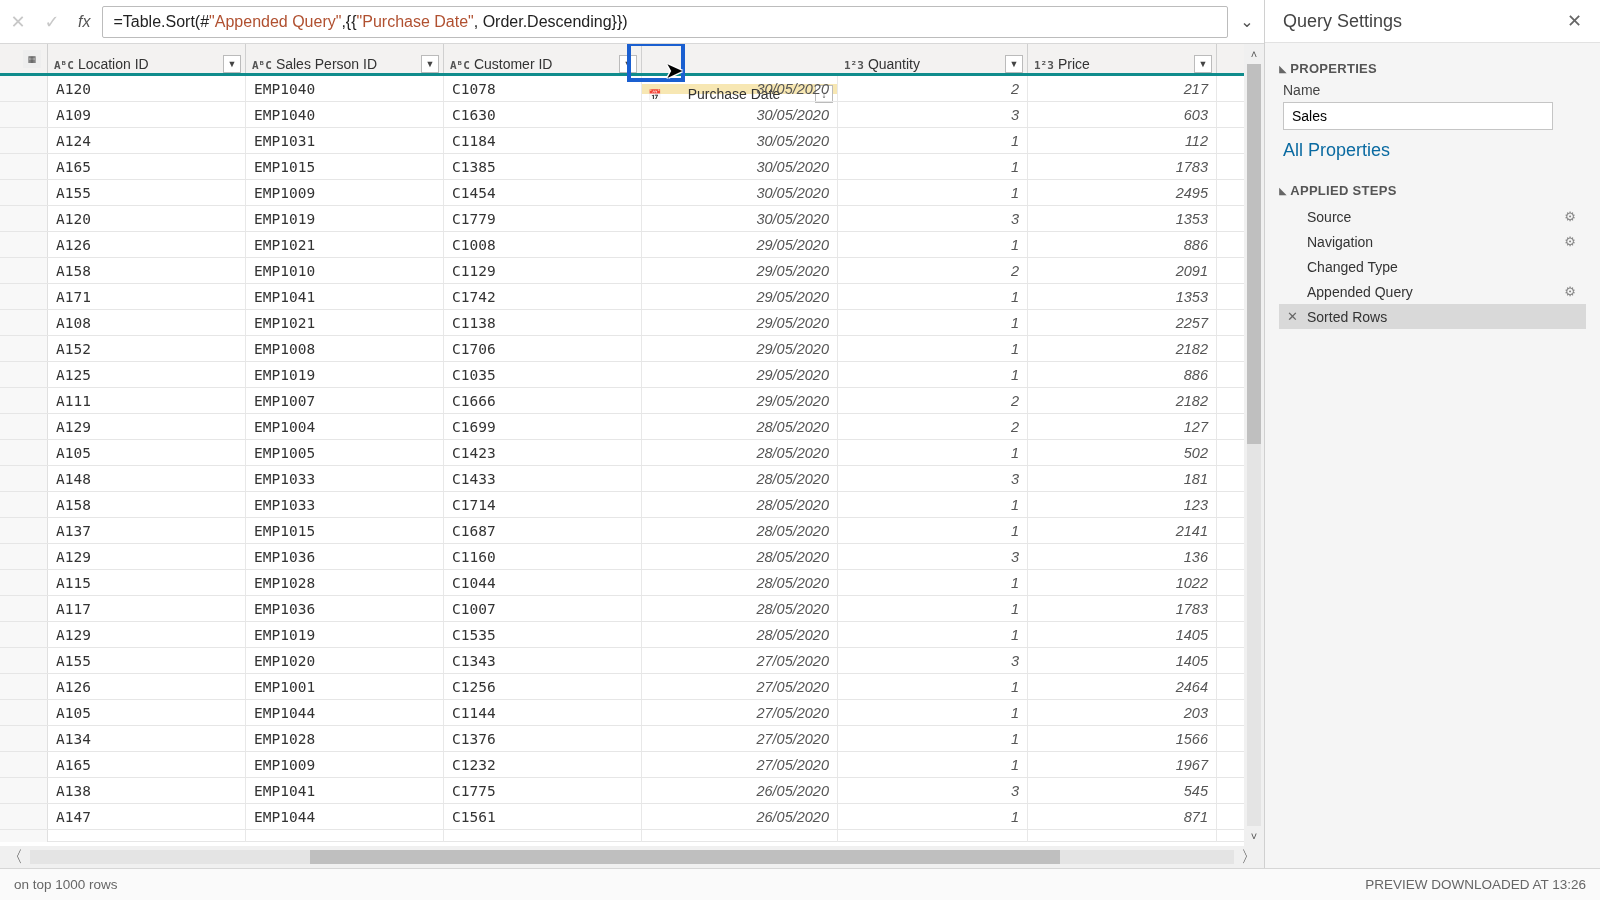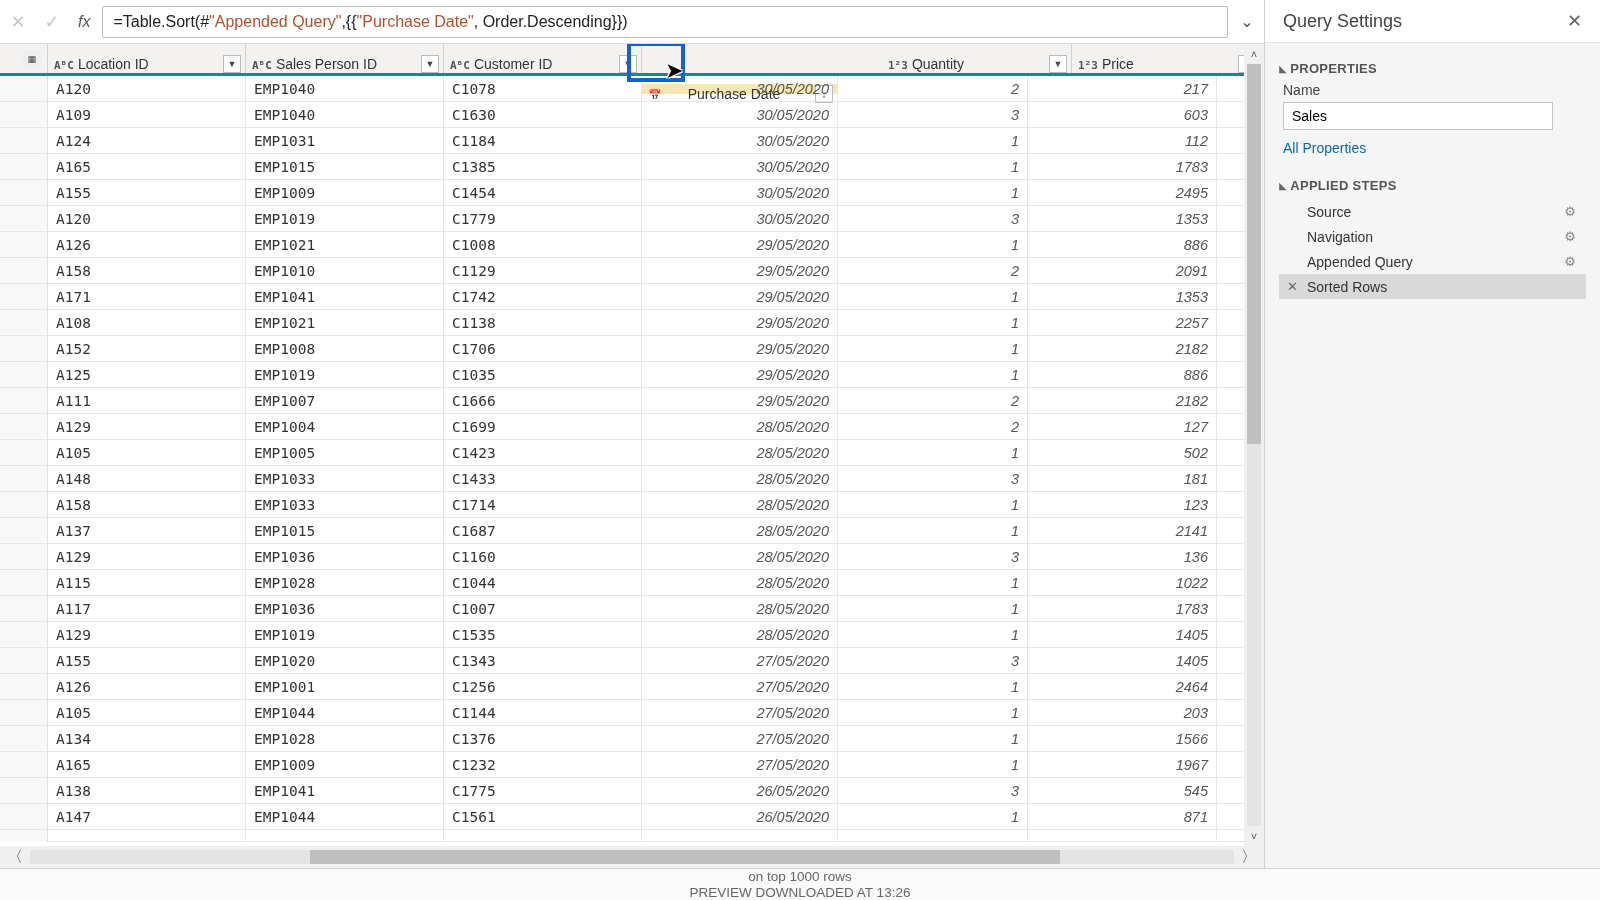--- a/index.html
+++ b/index.html
@@ -36,21 +36,21 @@
   .row { display:flex; height:26px; border-bottom:1px solid #e6e6e6; font-size:14.5px; color:#333; }
   .rownum { width:48px; border-right:1px solid #e0e0e0; background:#f8f8f8; display:flex; align-items:center; justify-content:flex-end; padding-right:8px; color:#666; font-size:13px;}
   .cell { border-right:1px solid #e8e8e8; display:flex; align-items:center; padding:0 8px; }
   .c-loc { width:198px; font-family: Consolas, monospace;}
   .c-sp  { width:198px; font-family: Consolas, monospace;}
   .c-cu  { width:198px; font-family: Consolas, monospace;}
   .c-dt  { width:196px; font-style:italic; justify-content:flex-end; color:#555;}
   .c-qt  { width:190px; font-style:italic; justify-content:flex-end; color:#555;}
   .c-pr  { width:189px; font-style:italic; justify-content:flex-end; color:#555;}
 
-  .h-loc { width:198px; } .h-sp{width:198px;} .h-cu{width:198px;} .h-dt{width:196px;margin-top:40px;} .h-qt{width:190px;margin-left:44px;} .h-pr{width:189px;}
+  .h-loc { width:198px; } .h-sp{width:198px;} .h-cu{width:198px;} .h-dt{width:196px;margin-top:40px;} .h-qt{width:190px;} .h-pr{width:189px;}
 
   .vscroll { position:absolute; right:0; top:0; bottom:0; width:20px; background:#f0f0f0; display:flex; flex-direction:column; align-items:center; }
   .vscroll .arrow { height:20px; width:100%; display:flex; align-items:center; justify-content:center; font-size:11px; color:#555; cursor:pointer;}
   .vscroll .track { flex:1; width:14px; background:#e4e4e4; position:relative;}
   .vscroll .thumb { position:absolute; top:0; left:0; right:0; height:380px; background:#bfbfbf; }
 
   .hscroll { height:22px; background:#f0f0f0; display:flex; align-items:center; }
   .hscroll .arrow { width:30px; display:flex; align-items:center; justify-content:center; font-size:16px; color:#555;}
   .hscroll .track { flex:1; height:14px; background:#e4e4e4; position:relative;}
   .hscroll .thumb { position:absolute; left:280px; width:750px; top:0; bottom:0; background:#bfbfbf;}
@@ -60,28 +60,28 @@
   .cursor-arrow { position:absolute; z-index:60; font-size:22px; color:#000; text-shadow: -1px -1px 0 #fff,1px -1px 0 #fff,-1px 1px 0 #fff,1px 1px 0 #fff; }
 
   
   .qs-header { display:flex; align-items:center; justify-content:space-between; padding:10px 18px; font-size:18px; color:#444; border-bottom:1px solid #e2e2e2; background:#fff;}
   .qs-close { font-size:18px; color:#666; cursor:pointer;}
   .qs-body { padding:10px 14px 14px 14px; overflow:auto; flex:1; }
   .section-hdr { font-size:13px; font-weight:bold; color:#555; letter-spacing:0.3px; margin:8px 0 6px 0; display:flex; align-items:center; gap:4px;}
   .section-hdr::before { content:"◢"; font-size:9px; color:#666; transform: scaleX(-1);}
   .prop-label { font-size:14px; color:#444; margin:4px 0 4px 4px;}
   .prop-input { width: 270px; height:28px; border:1px solid #c5c5c5; background:#fff; padding:0 8px; font-size:14px; margin-left:4px;}
-  .link { color:#0a6aa1; font-size:14px; margin:10px 0 14px 4px; cursor:pointer; display:inline-block;}
+  .link { color:#0a6aa1; font-size:18px; margin:10px 0 14px 4px; cursor:pointer; display:inline-block;}
   .steps { }
   .step { height:25px; display:flex; align-items:center; padding:0 8px 0 28px; font-size:14px; color:#333; position:relative;}
   .step .gear { position:absolute; right:10px; color:#888; font-size:13px;}
   .step.selected { background:#d9d9d9; }
   .step .del { position:absolute; left:8px; color:#666; font-size:13px;}
 
-  .status-bar { height:32px; border-top:1px solid #d6d6d6; display:flex; align-items:center; justify-content:space-between; padding:0 14px; font-size:13.5px; color:#666; background:#fafafa;flex-direction:column;}
+  .status-bar { height:32px; border-top:1px solid #d6d6d6; display:flex; align-items:center; justify-content:space-between; padding:0 14px; font-size:13.5px; color:#666; background:#fafafa;}
   
   .partial-row { display:flex; height:12px; border-bottom:1px solid #e6e6e6;}
   .partial-row .rownum{height:12px;} .partial-row .cell{height:12px;}
 </style>
 </head>
 <body>
 
 <div class="main-area">
   <div class="left-pane">
 
@@ -445,20 +445,23 @@
       <div class="steps" id="steps">
           <div class="step">
             <span>Source</span>
             <span class="gear">⚙</span>
           </div>
           <div class="step">
             <span>Navigation</span>
             <span class="gear">⚙</span>
           </div>
           <div class="step">
+            <span>Changed Type</span>
+          </div>
+          <div class="step">
             <span>Appended Query</span>
             <span class="gear">⚙</span>
           </div>
           <div class="step selected">
             <span class="del">✕</span>
             <span>Sorted Rows</span>
           </div>
         </div>
     </div>
   </div>

